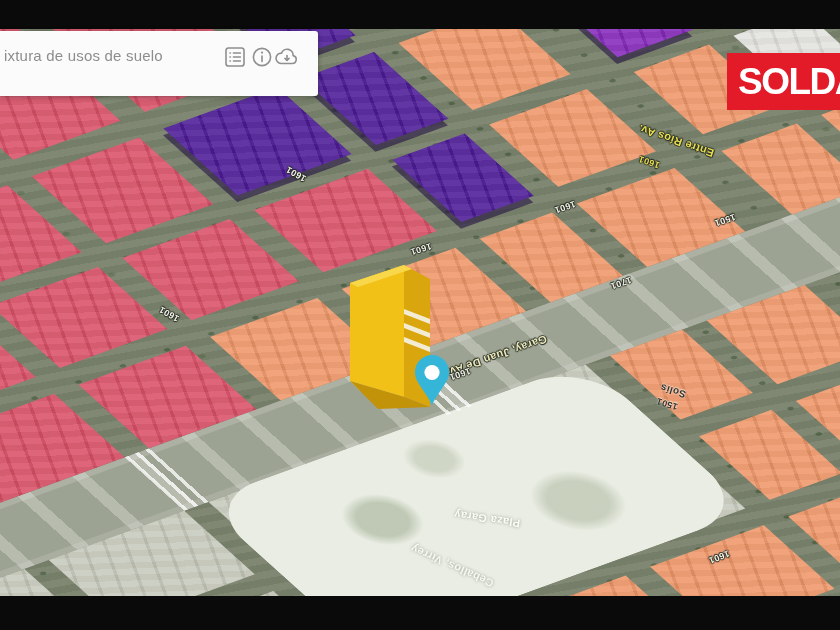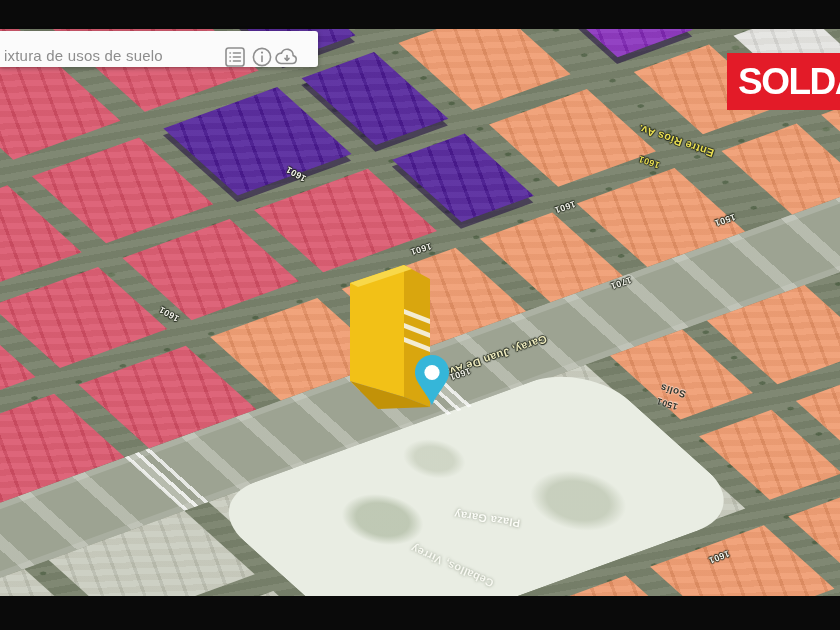--- a/index.html
+++ b/index.html
@@ -41,21 +41,21 @@
        transform:translate(-50%,-50%) rotate(var(--r));}
   .halo-dark{text-shadow:-1px 0 1px rgba(34,40,28,.95),1px 0 1px rgba(34,40,28,.95),
              0 -1px 1px rgba(34,40,28,.95),0 1px 1px rgba(34,40,28,.95);}
   .halo-light{text-shadow:0 0 2px rgba(255,255,255,.75),0 1px 1px rgba(255,255,255,.6);}
   .halo-soft{text-shadow:0 0 3px rgba(120,130,110,.8);}
 
   #landmark{position:absolute;left:340px;top:228px;width:104px;height:164px;z-index:12;}
   #pin{position:absolute;left:413px;top:325px;width:38px;height:54px;z-index:15;}
 
   
-  #panel{position:absolute;left:0;top:31px;width:318px;height:36px;background:#fbfbfb;
+  #panel{position:absolute;left:0;top:31px;width:318px;height:65px;background:#fbfbfb;
          border-radius:0 3px 3px 0;box-shadow:0 1px 5px rgba(0,0,0,.35);z-index:50;}
   #panel-title{position:absolute;left:4px;top:16px;font-size:15px;color:#8d8d8d;letter-spacing:.2px;}
   .picon{position:absolute;top:15px;width:22px;height:22px;cursor:pointer;}
   #icon-list{left:224px;} #icon-info{left:251px;} #icon-cloud{left:274px;width:26px;}
 
   
   #logo{position:absolute;left:727px;top:53px;width:113px;height:57px;z-index:50;
         display:flex;align-items:center;overflow:hidden;padding-left:11px;box-sizing:border-box;}
   #logo span{font-size:37px;font-weight:900;letter-spacing:-1.5px;line-height:1;}
 </style>

